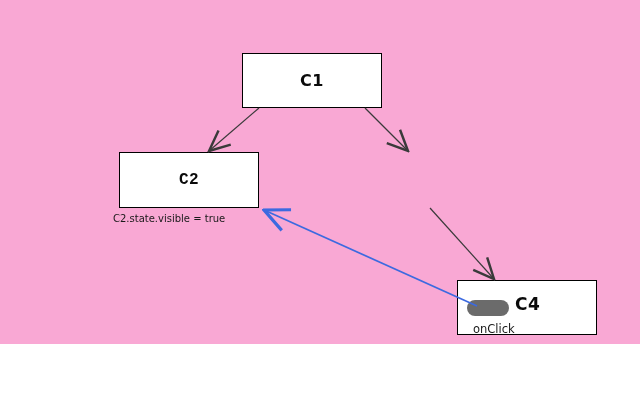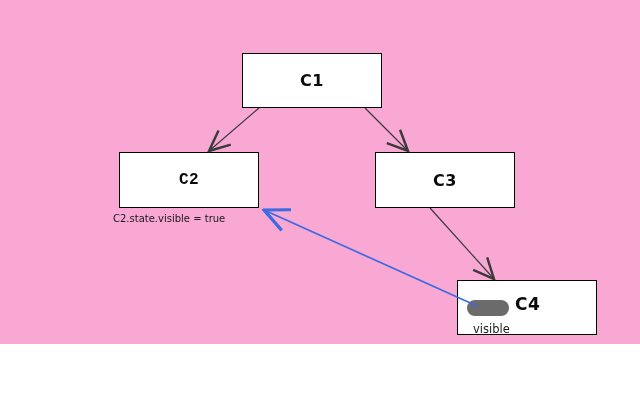--- a/index.html
+++ b/index.html
@@ -85,28 +85,25 @@
 <div class="stage">
 
   <div class="node node-centered" id="node-c1">
     <span class="node-label">C1</span>
   </div>
 
   <div class="node node-centered" id="node-c2">
     <span class="node-label">C2</span>
   </div>
 
-  <div class="node node-centered" id="node-c3">
-    <span class="node-label">C3</span>
-  </div>
 
   <div class="node" id="node-c4">
     <div class="pill" style="background: rgb(107, 107, 107);"></div>
     <span class="c4-title node-label">C4</span>
-    <span class="c4-event">visible</span>
+    <span class="c4-event">onClick</span>
   </div>
 
   <div class="annotation" id="c2-annotation">C2.state.visible = true</div>
 
   <svg class="edge-layer">
     <defs>
       <marker id="ah-dark" markerUnits="userSpaceOnUse" markerWidth="30" markerHeight="30" viewBox="-15 -8 16 16" refX="0" refY="0" orient="auto">
         <path d="M-11,-5 L0,0 L-11,5" fill="none" stroke-width="1.3" stroke="#3a3a3a"></path>
       </marker>
       <marker id="ah-blue" markerUnits="userSpaceOnUse" markerWidth="34" markerHeight="34" viewBox="-17 -9 18 18" refX="0" refY="0" orient="auto">

